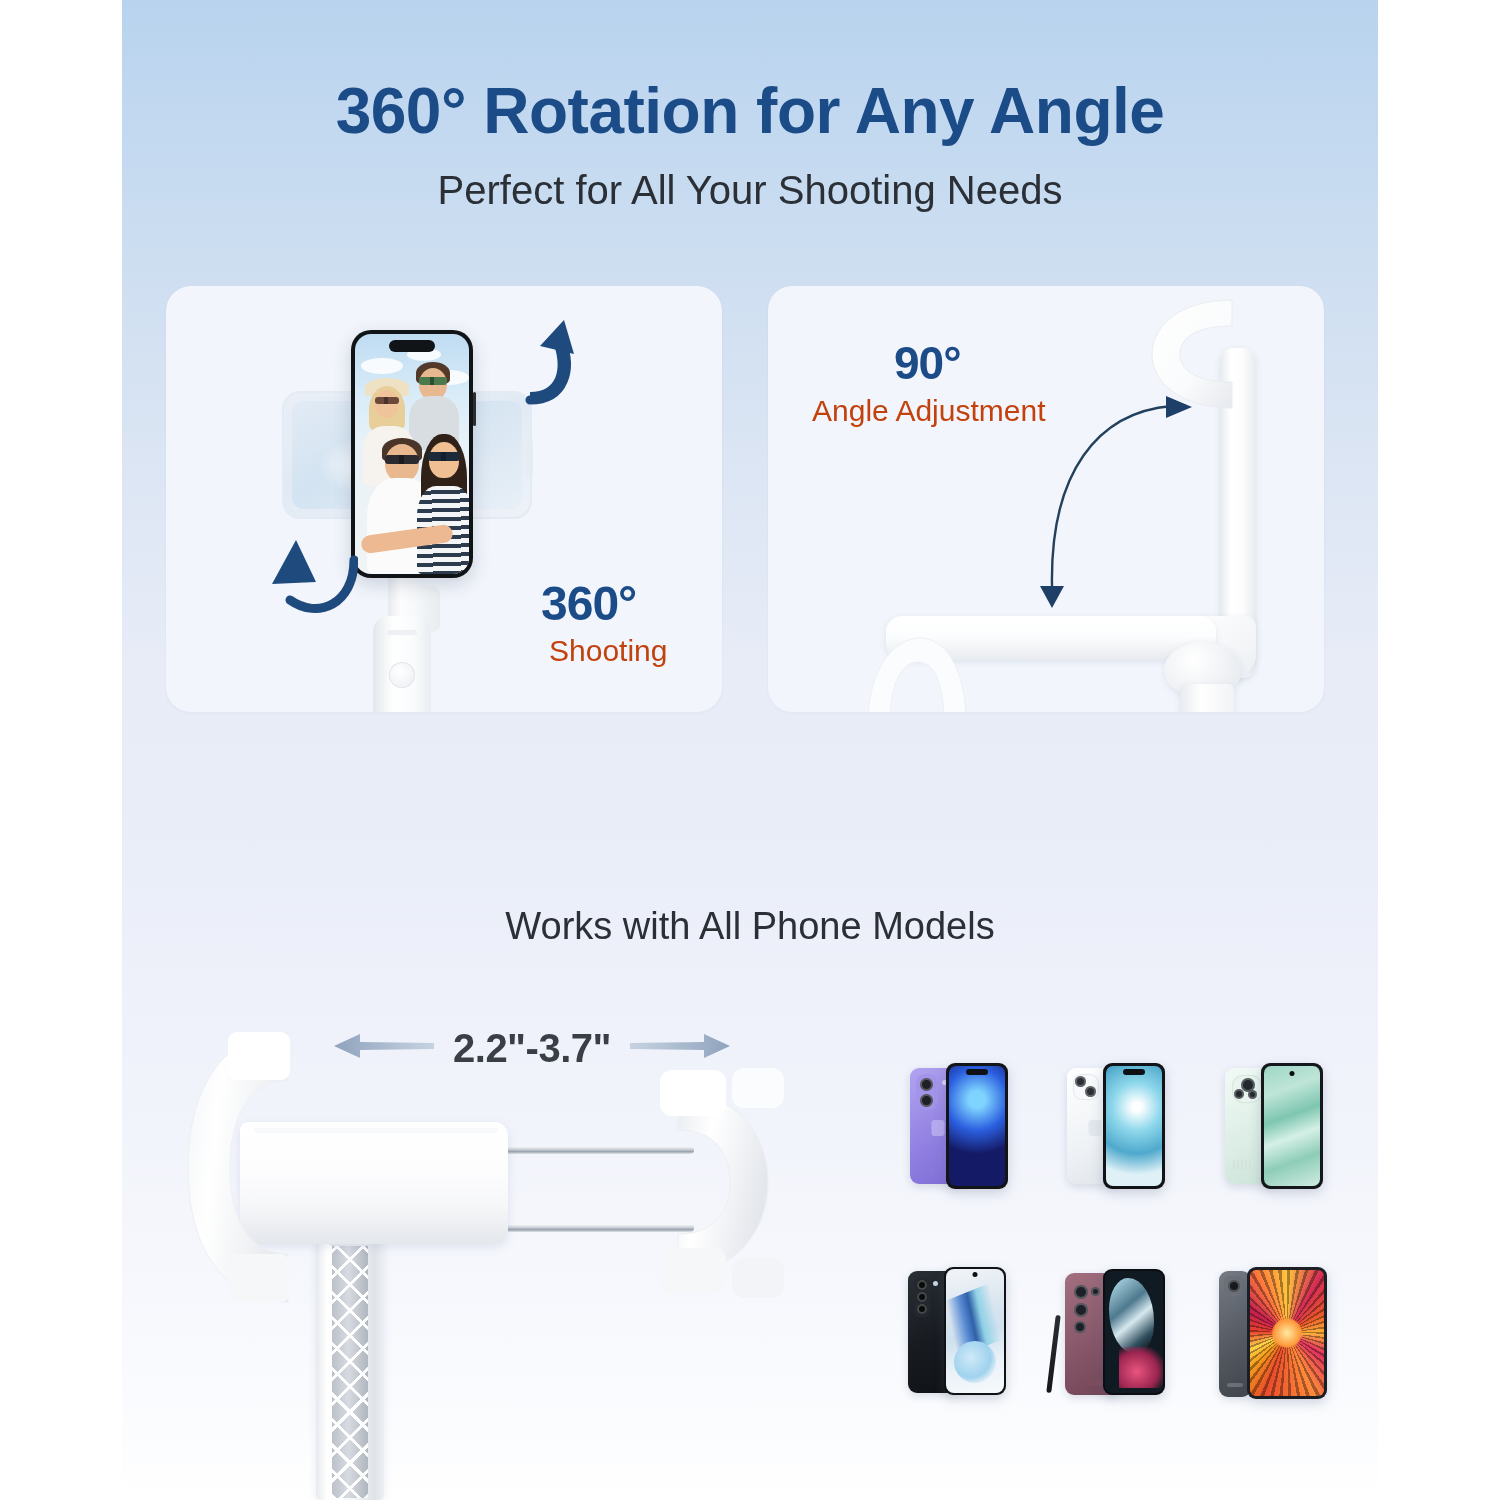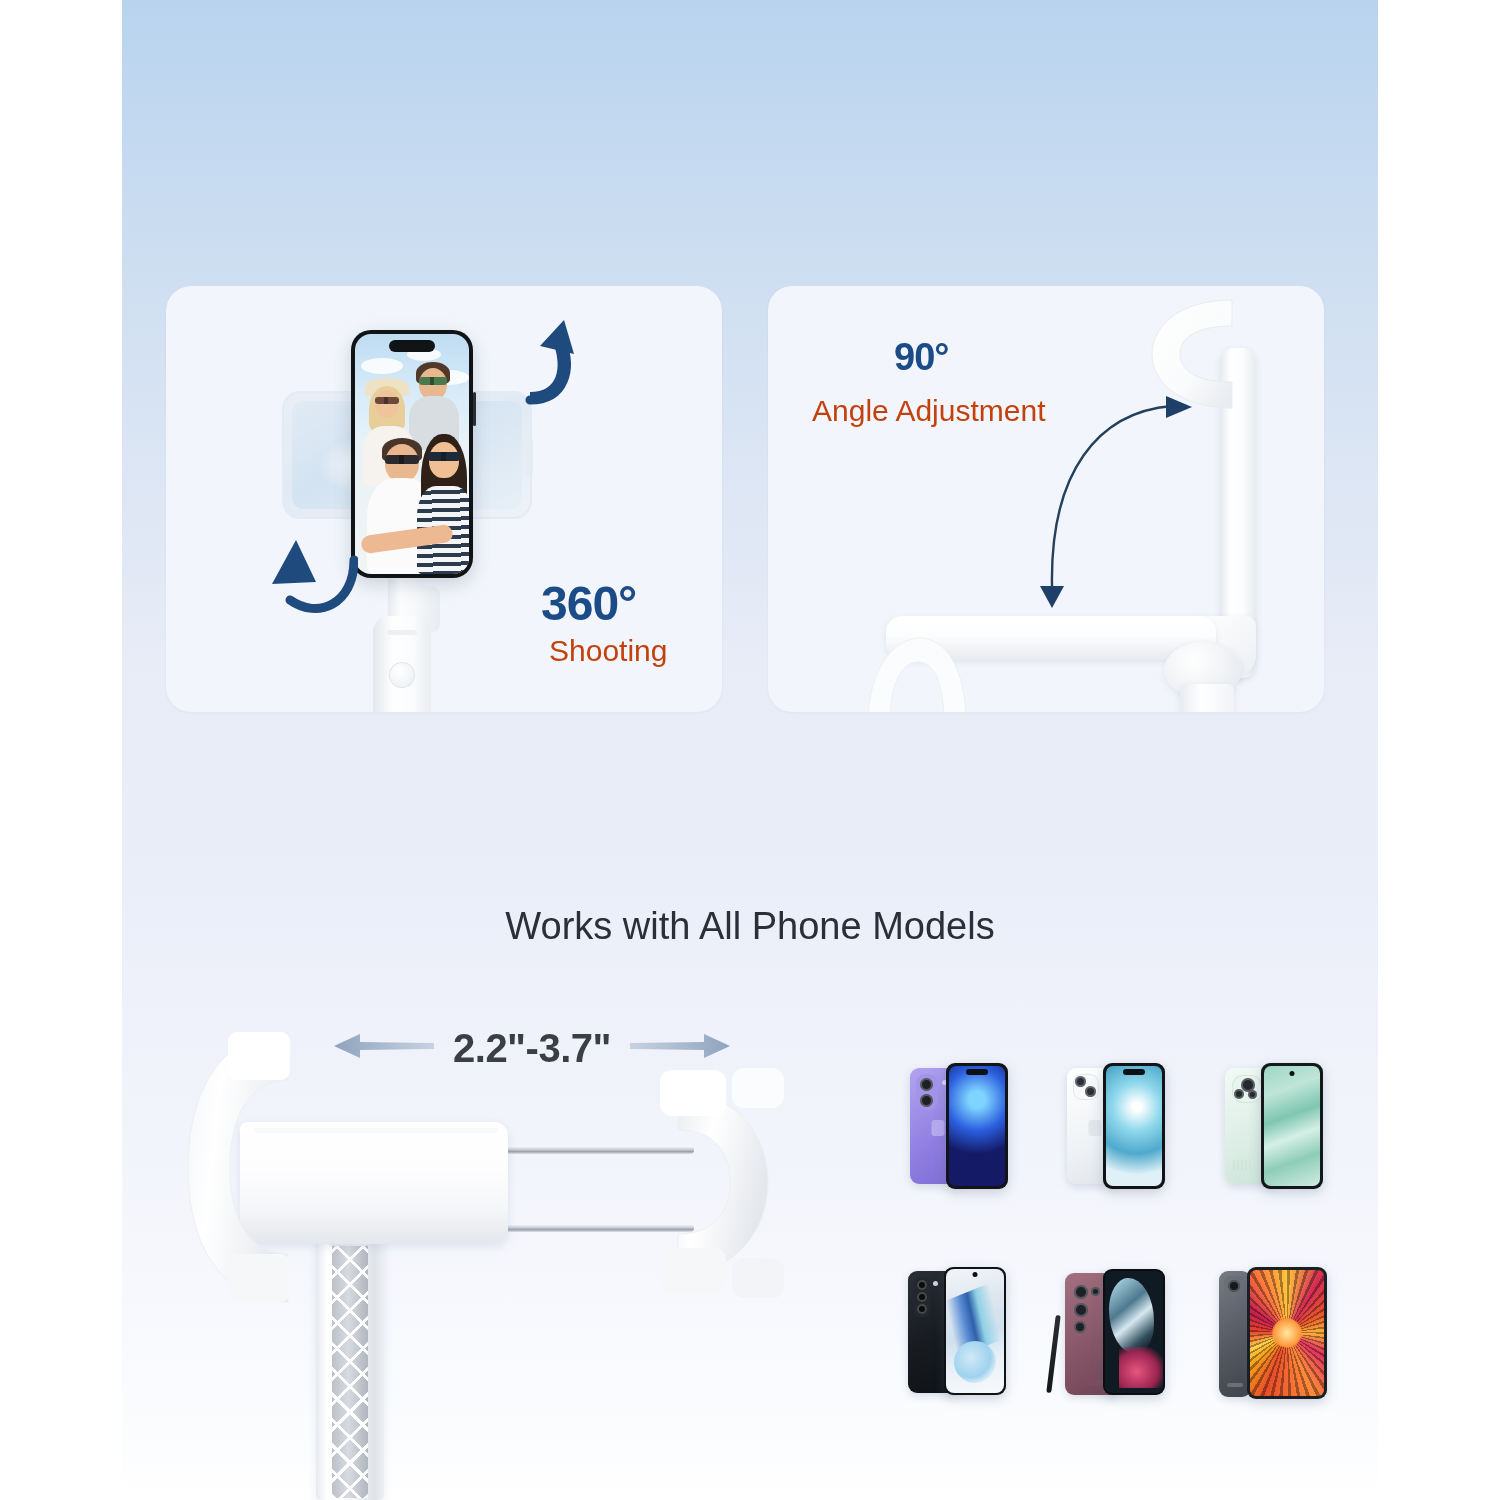--- a/index.html
+++ b/index.html
@@ -162,21 +162,21 @@
     white-space:nowrap;
   }
   .stat-small {
     position:absolute;
     color:#c2410c;
     font-weight:400;
     white-space:nowrap;
   }
   #rot-big   { left:375px; top:290px; font-size:48px; letter-spacing:-1px; }
   #rot-small { left:383px; top:348px; font-size:30px; }
-  #ang-big   { left:126px; top:50px; font-size:38px; letter-spacing:-1px; }
+  #ang-big   { left:126px; top:50px; font-size:46px; letter-spacing:-1px; }
   #ang-small { left:44px;  top:108px; font-size:30px; }
 
   
   .white-part {
     position:absolute;
     background:linear-gradient(180deg,#ffffff 0%,#fbfcfd 55%,#eceff3 100%);
     box-shadow:0 2px 6px rgba(120,140,175,.16);
   }
   #vert-arm {
     left:452px; top:62px; width:36px; height:330px;
@@ -293,20 +293,22 @@
     position:absolute; left:50%; transform:translateX(-50%);
     background:#0d1014; border-radius:6px;
   }
 </style>
 </head>
 <body>
 
 <div id="stage">
   <div id="panel"></div>
 
+  <div class="h-title" id="title1">360° Rotation for Any Angle</div>
+  <div class="h-sub" id="sub1">Perfect for All Your Shooting Needs</div>
 
   <div class="card" id="card-rotation">
 
     <div id="ghost-phone">
       <div id="ghost-inner"></div>
     </div>
 
     <div id="phone">
       <div id="phone-screen">
 

